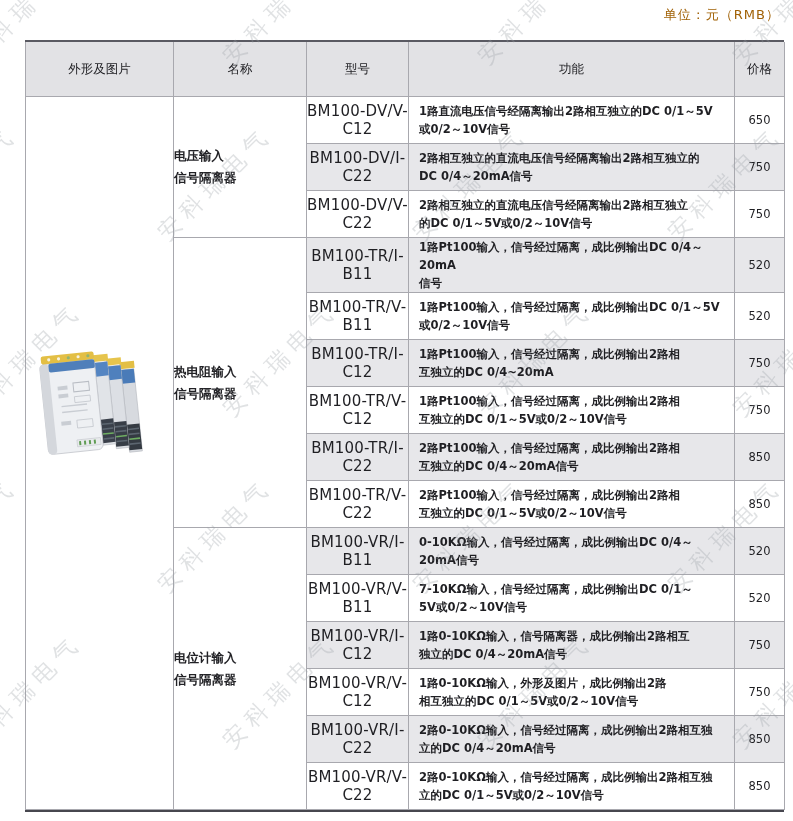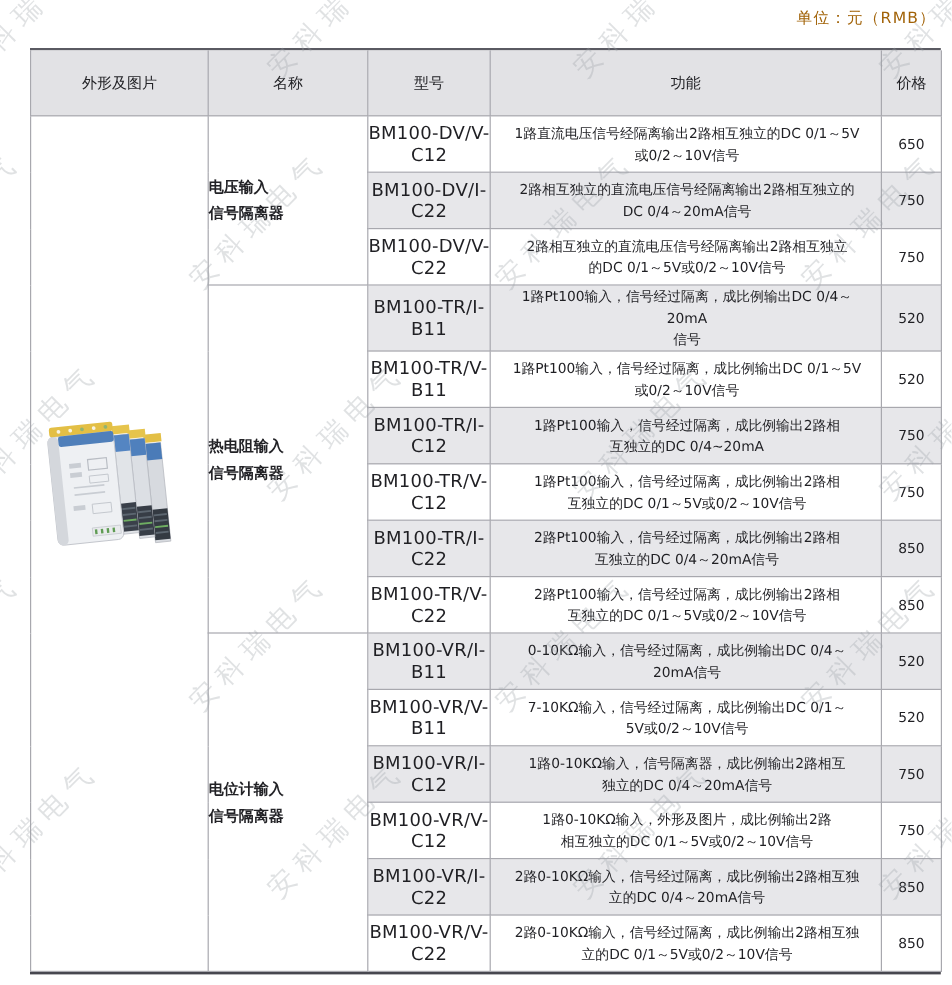--- a/index.html
+++ b/index.html
@@ -43,21 +43,21 @@
   td.product-image-cell{background:#ffffff;text-align:center;}
   td.name-cell{
     background:#ffffff;
     font-size:12.5px;line-height:22px;color:#222226;font-weight:bold;
   }
   td.model-cell{
     text-align:center;font-size:15px;letter-spacing:0.2px;color:#1f1f23;
     font-family:"DejaVu Sans","Liberation Sans",sans-serif;
   }
   td.func-cell{
-    text-align:center;padding:0 8px 0 10px;line-height:18px;color:#1f1f23;
+    text-align:left;padding:0 8px 0 10px;line-height:18px;color:#1f1f23;font-weight:bold;
   }
   td.price-cell{text-align:center;font-size:11.5px;color:#1f1f23;}
   .product-image-box{display:inline-block;transform:translateY(-55px);}
   
   .watermark-layer{
     position:absolute;left:0;top:0;width:793px;height:821px;
     pointer-events:none;z-index:5;overflow:hidden;
   }
   .watermark{
     position:absolute;white-space:nowrap;

